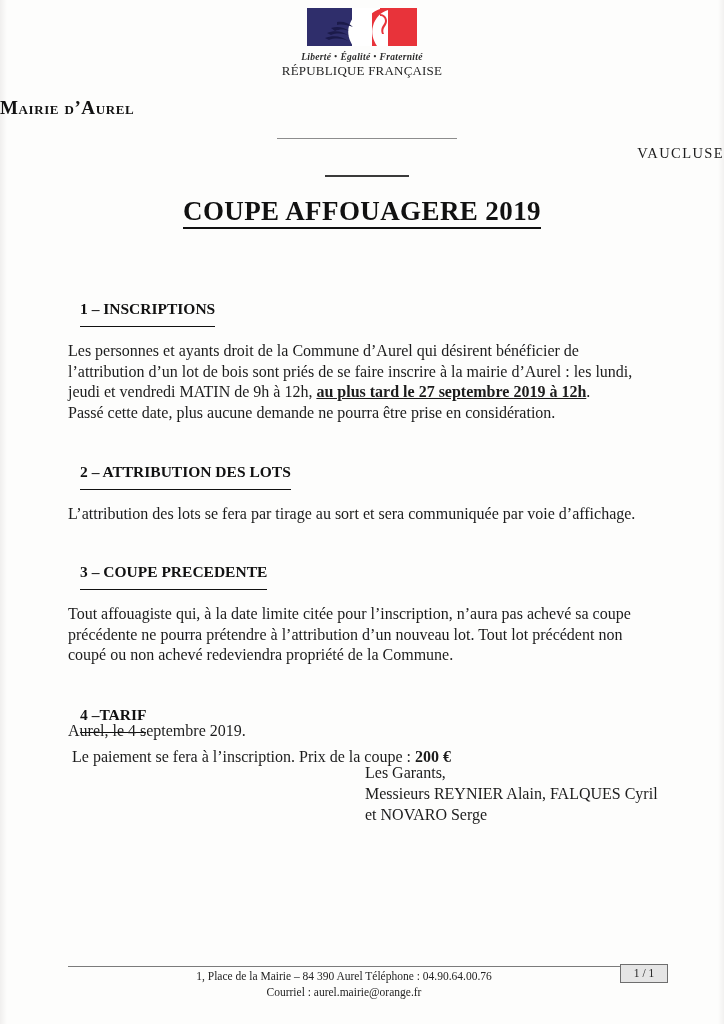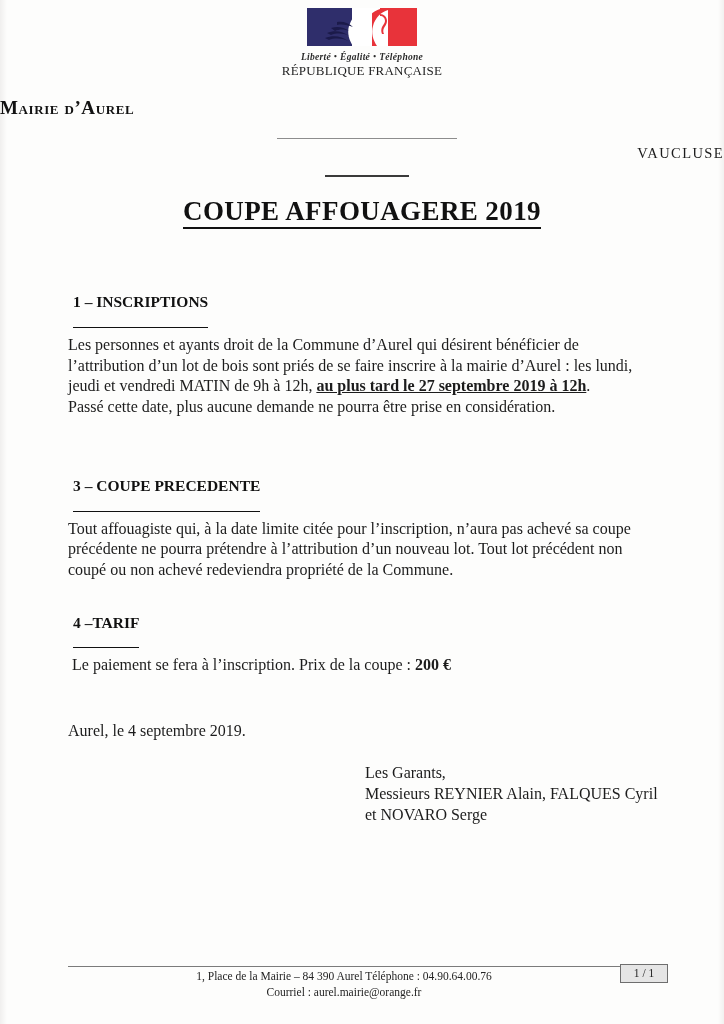--- a/index.html
+++ b/index.html
@@ -137,23 +137,23 @@
   }
 
   .section { margin-bottom: 0; }
 
   .sec-heading {
     font-size: 15.5px;
     font-weight: bold;
     color: #111111;
     display: inline-block;
     border-bottom: 1.6px solid #111111;
-    padding-bottom: 16px;
+    padding-bottom: 8px;
     line-height: 1.15;
-    margin: 5px;
+    margin: 12px;
   }
 
   .sec-body {
     font-size: 16px;
     line-height: 1.295;
     color: #1c1c1c;
     margin: 2px 0 0 0;
     white-space: pre-wrap;
   }
 
@@ -235,21 +235,21 @@
         <path d="M62 38 C58 31 56 24 58 17 C60 9 66 3 73 1 L73 0 L52 0 C48 6 44 12 42 18 C40 25 42 32 46 38 Z" fill="#ffffff"></path>
         <path d="M70 38 C66 32 64 25 66 18 C68 10 74 4 81 2 L81 38 Z" fill="#ffffff"></path>
         <path d="M73 6 C77 6 80 9 80 13 C80 16 78 18 77 20 C76 22 76 24 77 26 L75 26 C74 24 74 21 75 19 C76 17 78 15 78 13 C78 10 76 8 73 8 Z" fill="#e8333a"></path>
         <path d="M24 20 C30 18 37 19 42 23 C38 21 32 21 28 23 Z" fill="#1b1a4a"></path>
         <path d="M20 25 C27 22 36 23 42 28 C37 25 29 25 24 27 Z" fill="#1b1a4a"></path>
         <path d="M18 30 C26 27 35 28 41 33 C35 30 27 30 22 32 Z" fill="#1b1a4a"></path>
         <path d="M30 14 C36 13 42 15 46 19 C41 17 35 16 30 17 Z" fill="#1b1a4a"></path>
       </svg>
     </div>
     <div class="motto">
-      <span>Liberté</span><span class="sep">•</span><span>Égalité</span><span class="sep">•</span><span>Téléphone</span>
+      <span>Liberté</span><span class="sep">•</span><span>Égalité</span><span class="sep">•</span><span>Fraternité</span>
     </div>
     <div class="republique">RÉPUBLIQUE FRANÇAISE</div>
   </div>
 
   <div class="mairie">Mairie d’Aurel</div>
   <div class="rule-top"></div>
   <div class="vaucluse">VAUCLUSE</div>
   <div class="rule-bottom"></div>
 
   <div class="doc-title">
@@ -261,20 +261,24 @@
     <div class="section">
       <div class="sec-heading">1 – INSCRIPTIONS</div>
       <p class="sec-body"><span>Les personnes et ayants droit de la Commune d’Aurel qui désirent bénéficier de</span>
 <span>l’attribution d’un lot de bois sont priés de se faire inscrire à la mairie d’Aurel : les lundi,</span>
 <span>jeudi et vendredi MATIN de 9h à 12h, </span><span class="strong-ul">au plus tard le 27 septembre 2019 à 12h</span><span>.</span>
 <span>Passé cette date, plus aucune demande ne pourra être prise en considération.</span></p>
     </div>
 
     <div class="gap-1"></div>
 
+    <div class="section">
+      <div class="sec-heading">2 – ATTRIBUTION DES LOTS</div>
+      <p class="sec-body">L’attribution des lots se fera par tirage au sort et sera communiquée par voie d’affichage.</p>
+    </div>
 
     <div class="gap-2"></div>
 
     <div class="section">
       <div class="sec-heading">3 – COUPE PRECEDENTE</div>
       <p class="sec-body">Tout affouagiste qui, à la date limite citée pour l’inscription, n’aura pas achevé sa coupe
 précédente ne pourra prétendre à l’attribution d’un nouveau lot. Tout lot précédent non
 coupé ou non achevé redeviendra propriété de la Commune.</p>
     </div>
 

